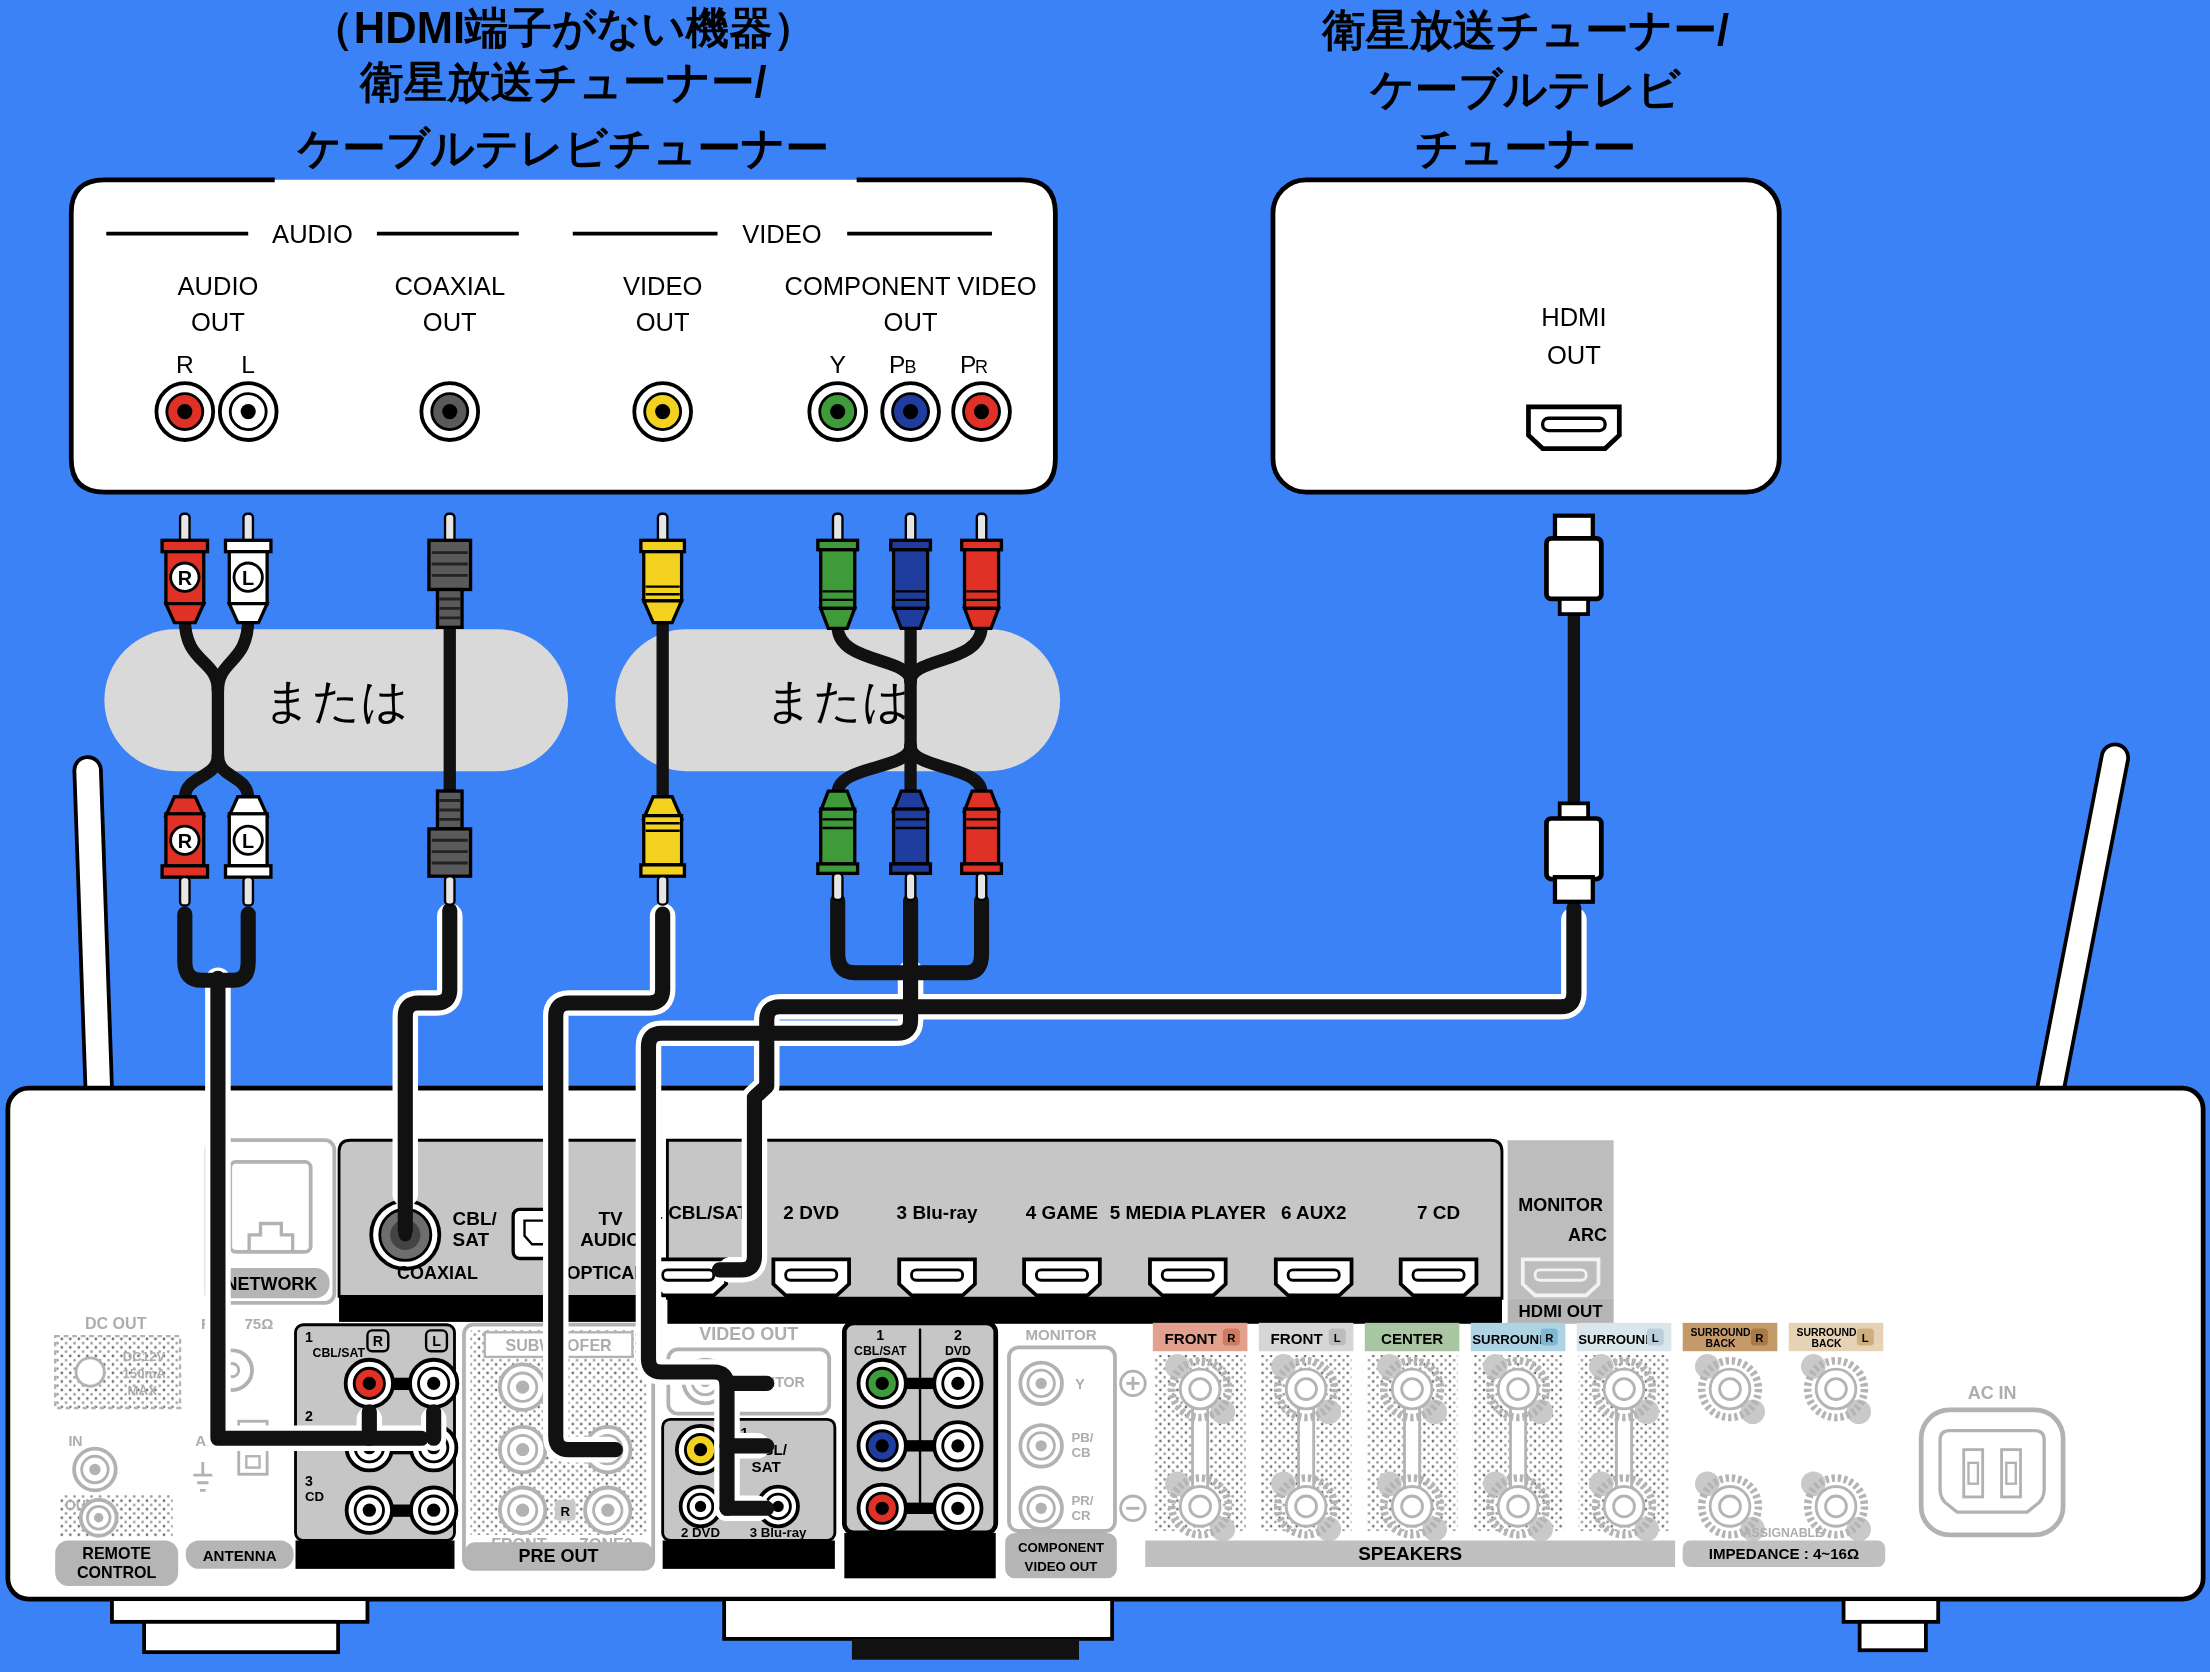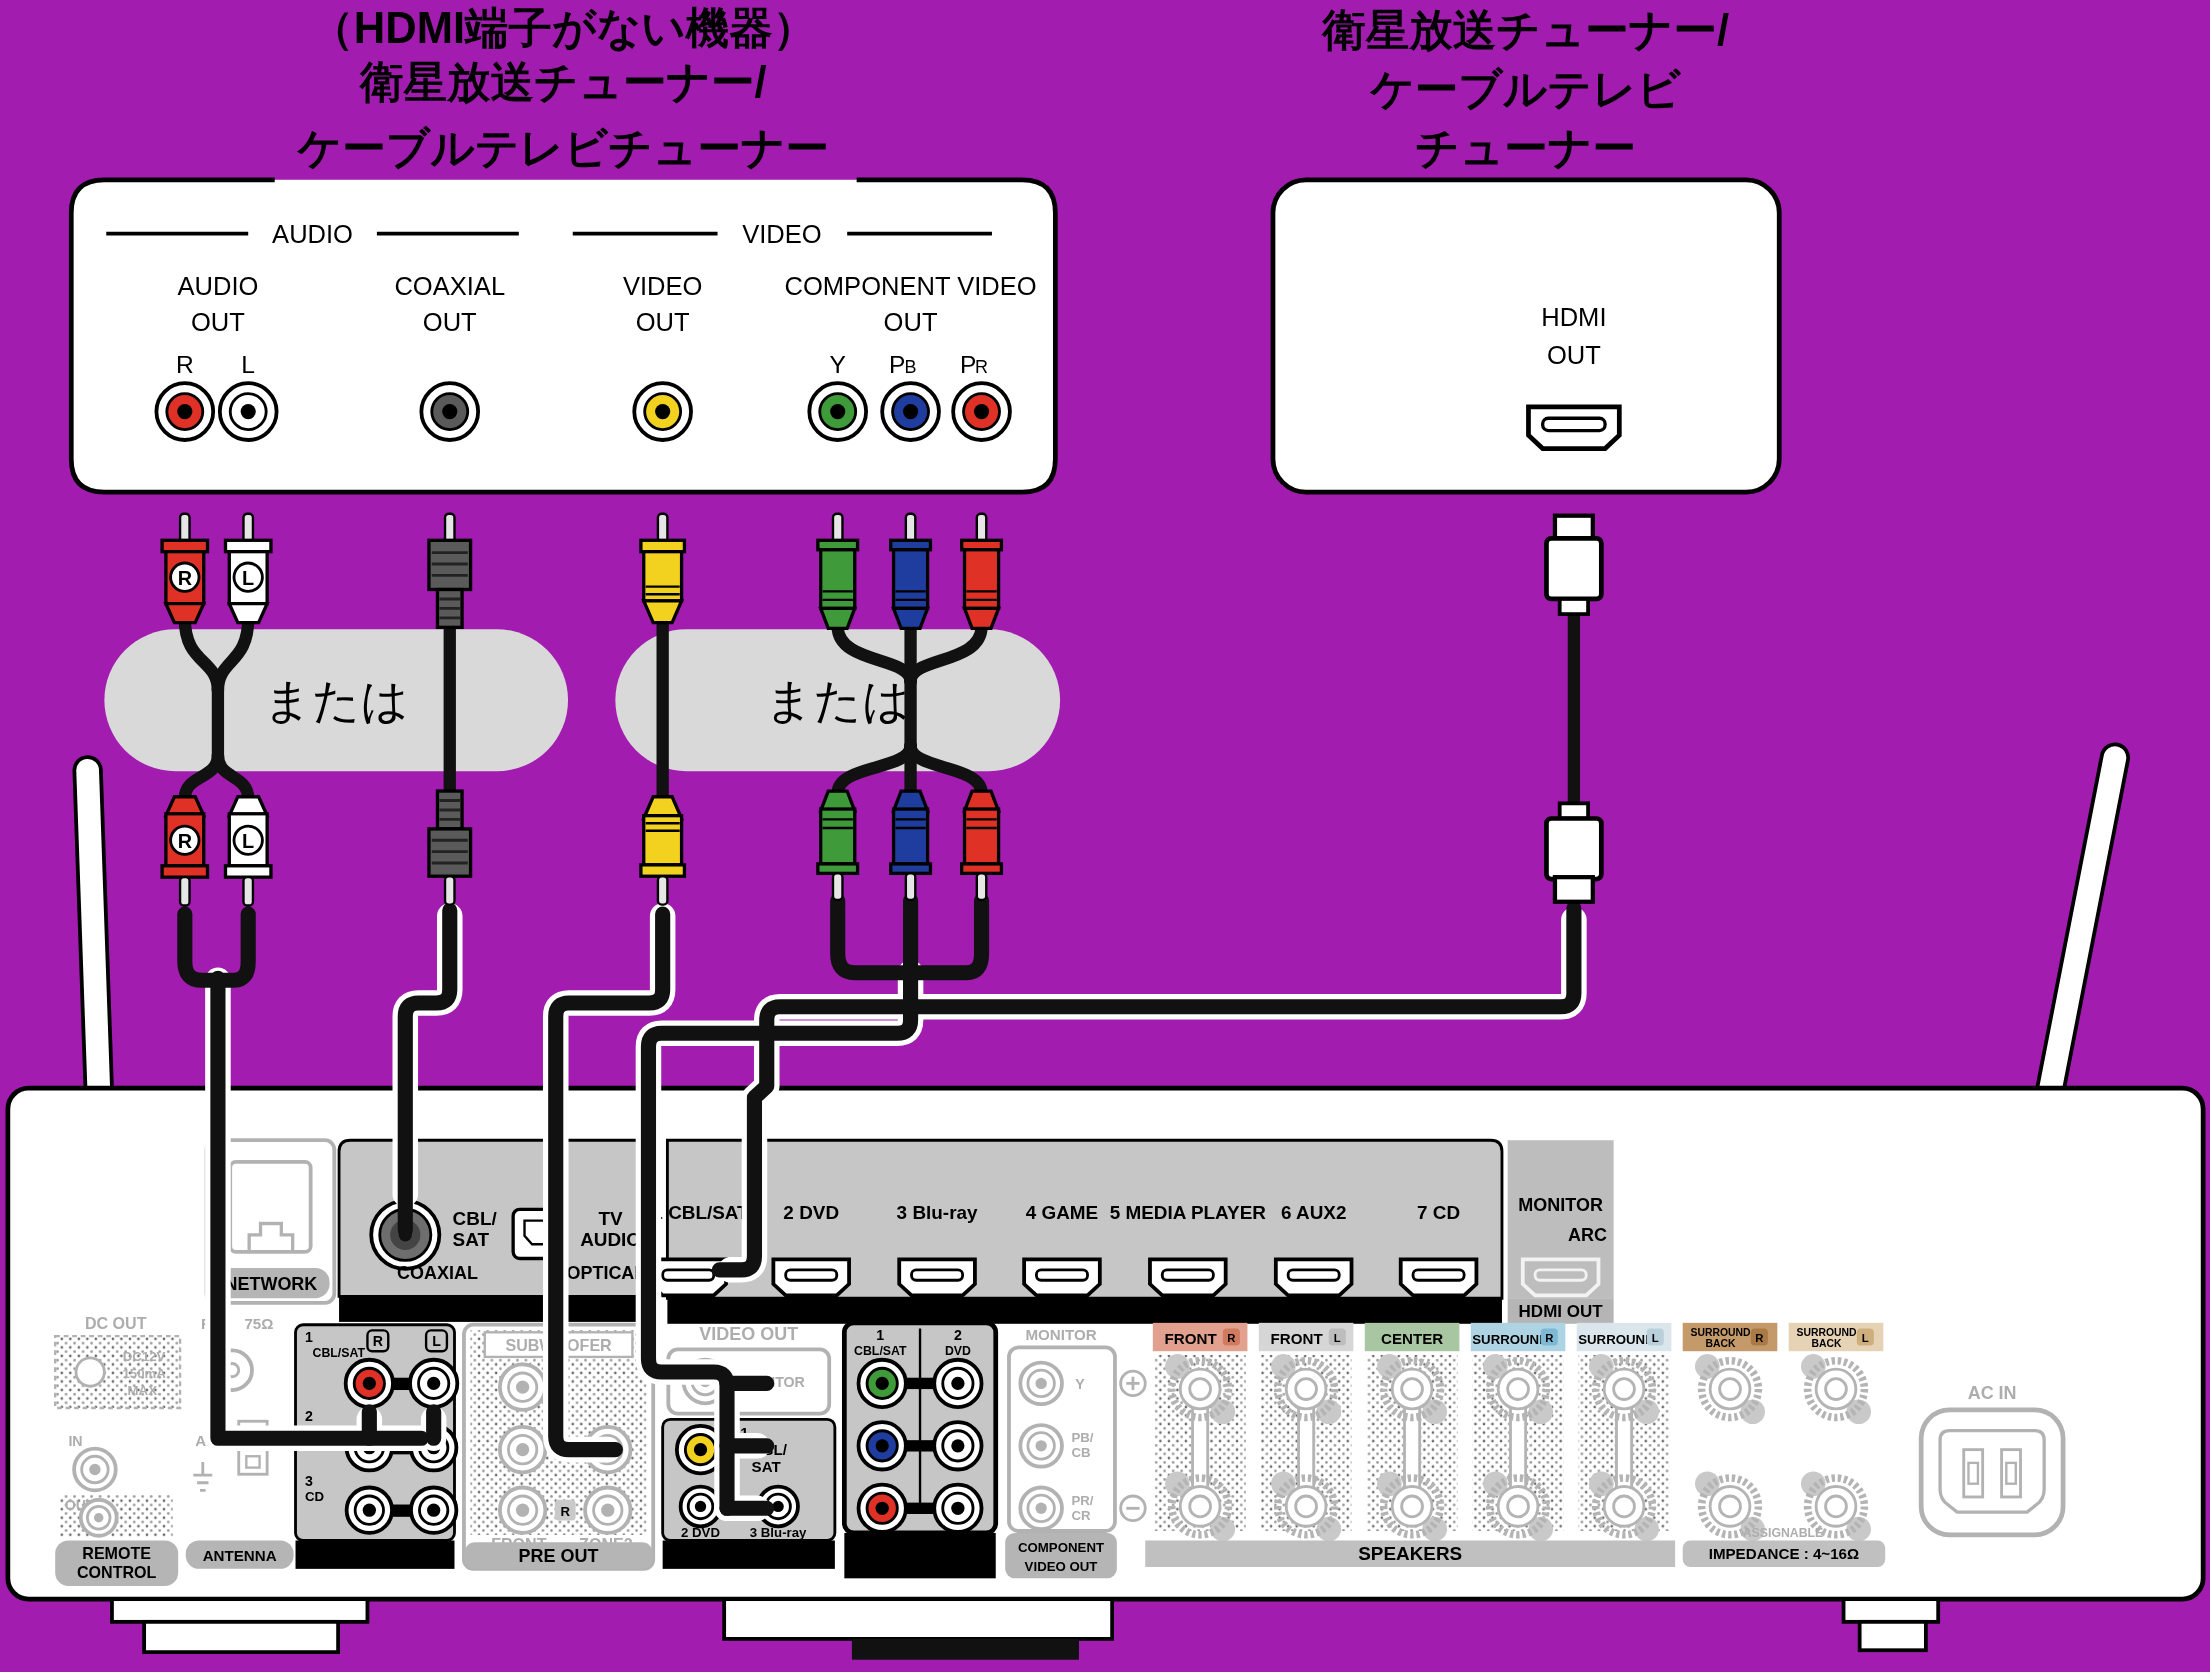--- a/index.html
+++ b/index.html
@@ -1,16 +1,16 @@
 <!DOCTYPE html>
 <html style="font-size:15px"><head>
 <meta charset="utf-8">
 <style>
   html,body{margin:0;padding:0;background:#fff}
-  .stage{width:2211px;height:1672px;position:relative;background:#a21caf}
+  .stage{width:2211px;height:1672px;position:relative;background:#3b82f6}
   svg{display:block}
   text{font-family:"Liberation Sans","DejaVu Sans",sans-serif;fill:#000}
   .jt{font-size:46px;font-weight:bold}
   .hdr{font-size:27px}
   .plbl{font-size:27px}
   .chl{font-size:26px}
   .or{font-size:50px}
   .gyt{fill:#adadad;font-weight:bold}
   .box{fill:#fff;stroke:#000;stroke-width:5}
   .panel{fill:#c6c6c6;stroke:#000;stroke-width:3}

